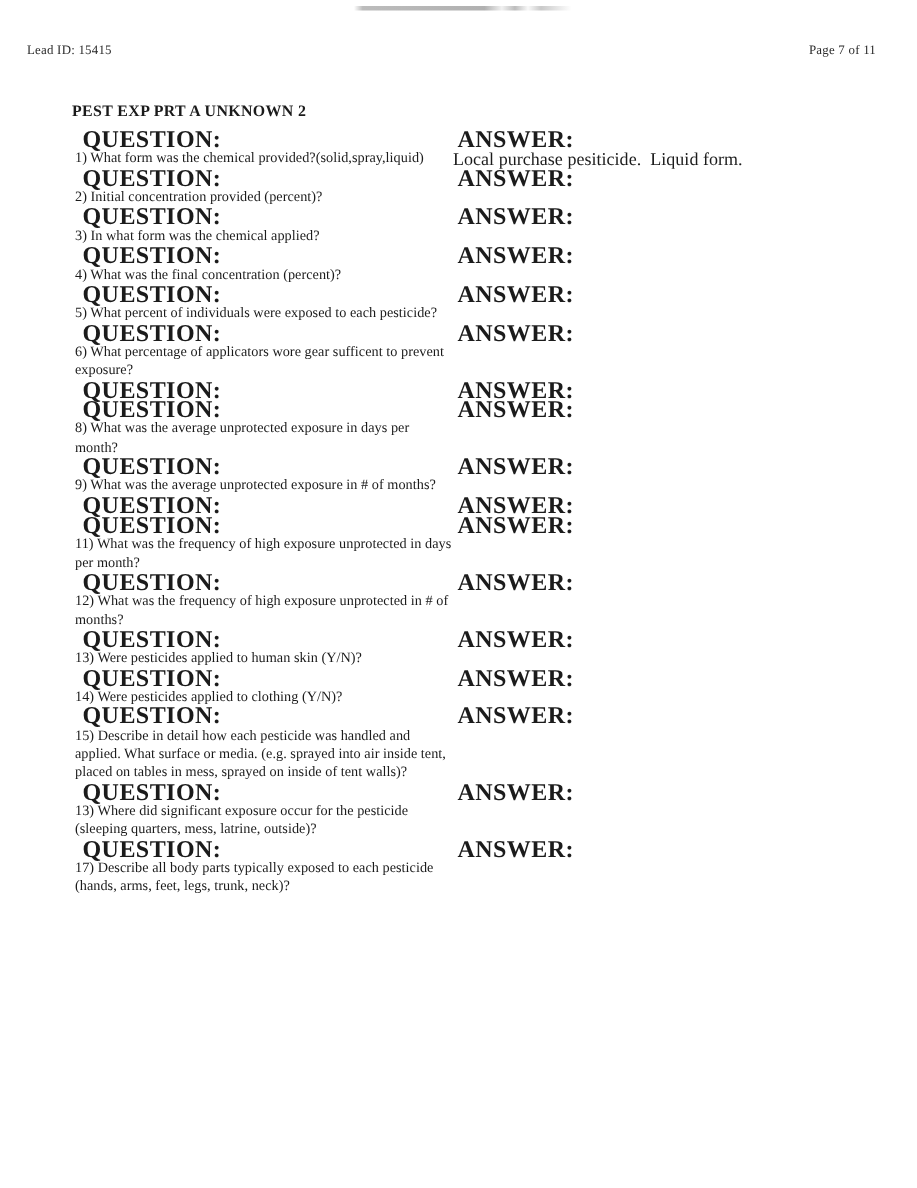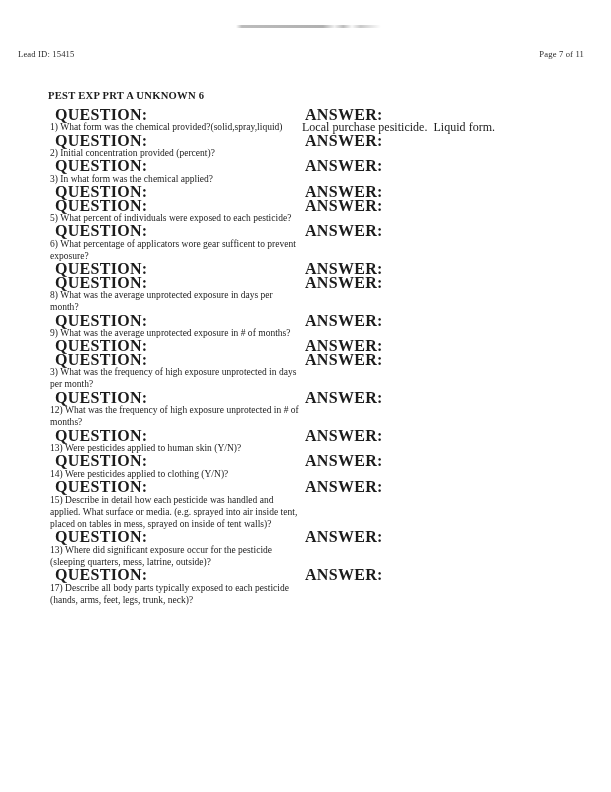--- a/index.html
+++ b/index.html
@@ -9,21 +9,20 @@
     background: #ffffff;
   }
   #page {
     position: relative;
     width: 611px;
     height: 694px;
     background: #ffffff;
     overflow: hidden;
     font-family: "Liberation Serif", "DejaVu Serif", serif;
     color: #1b1b1b;
-    margin-top: 21px;
     -webkit-font-smoothing: antialiased;
   }
 
   
   #scan-artifact {
     position: absolute;
     left: 236px;
     top: 4px;
     width: 145px;
     height: 3px;
@@ -133,21 +132,21 @@
 
 <div id="page">
 
   <div id="scan-artifact"></div>
 
   <div id="runhead">
     <div id="lead-id">Lead ID: 15415</div>
     <div id="page-number">Page   7 of  11</div>
   </div>
 
-  <div id="form-title">PEST EXP PRT A UNKNOWN 6</div>
+  <div id="form-title">PEST EXP PRT A UNKNOWN 2</div>
 
   <div id="qa-list">
       <div class="qa-row">
         <div class="q-col">
           <div class="qa-label">QUESTION:</div>
           <div class="q-text">1) What form was the chemical provided?(solid,spray,liquid)</div>
         </div>
         <div class="a-col">
           <div class="qa-label">ANSWER:</div>
           <div class="a-text">Local purchase pesiticide.  Liquid form.</div>
@@ -169,20 +168,21 @@
           <div class="q-text">3) In what form was the chemical applied?</div>
         </div>
         <div class="a-col">
           <div class="qa-label">ANSWER:</div>
           <div class="a-text"></div>
         </div>
       </div>
       <div class="qa-row">
         <div class="q-col">
           <div class="qa-label">QUESTION:</div>
+          <div class="q-text">4) What was the final concentration (percent)?</div>
         </div>
         <div class="a-col">
           <div class="qa-label">ANSWER:</div>
           <div class="a-text"></div>
         </div>
       </div>
       <div class="qa-row">
         <div class="q-col">
           <div class="qa-label">QUESTION:</div>
           <div class="q-text">5) What percent of individuals were exposed to each pesticide?</div>
@@ -236,21 +236,21 @@
           <div class="qa-label">QUESTION:</div>
         </div>
         <div class="a-col">
           <div class="qa-label">ANSWER:</div>
           <div class="a-text"></div>
         </div>
       </div>
       <div class="qa-row">
         <div class="q-col">
           <div class="qa-label">QUESTION:</div>
-          <div class="q-text">3) What was the frequency of high exposure unprotected in days per month?</div>
+          <div class="q-text">11) What was the frequency of high exposure unprotected in days per month?</div>
         </div>
         <div class="a-col">
           <div class="qa-label">ANSWER:</div>
           <div class="a-text"></div>
         </div>
       </div>
       <div class="qa-row">
         <div class="q-col">
           <div class="qa-label">QUESTION:</div>
           <div class="q-text">12) What was the frequency of high exposure unprotected in # of months?</div>

